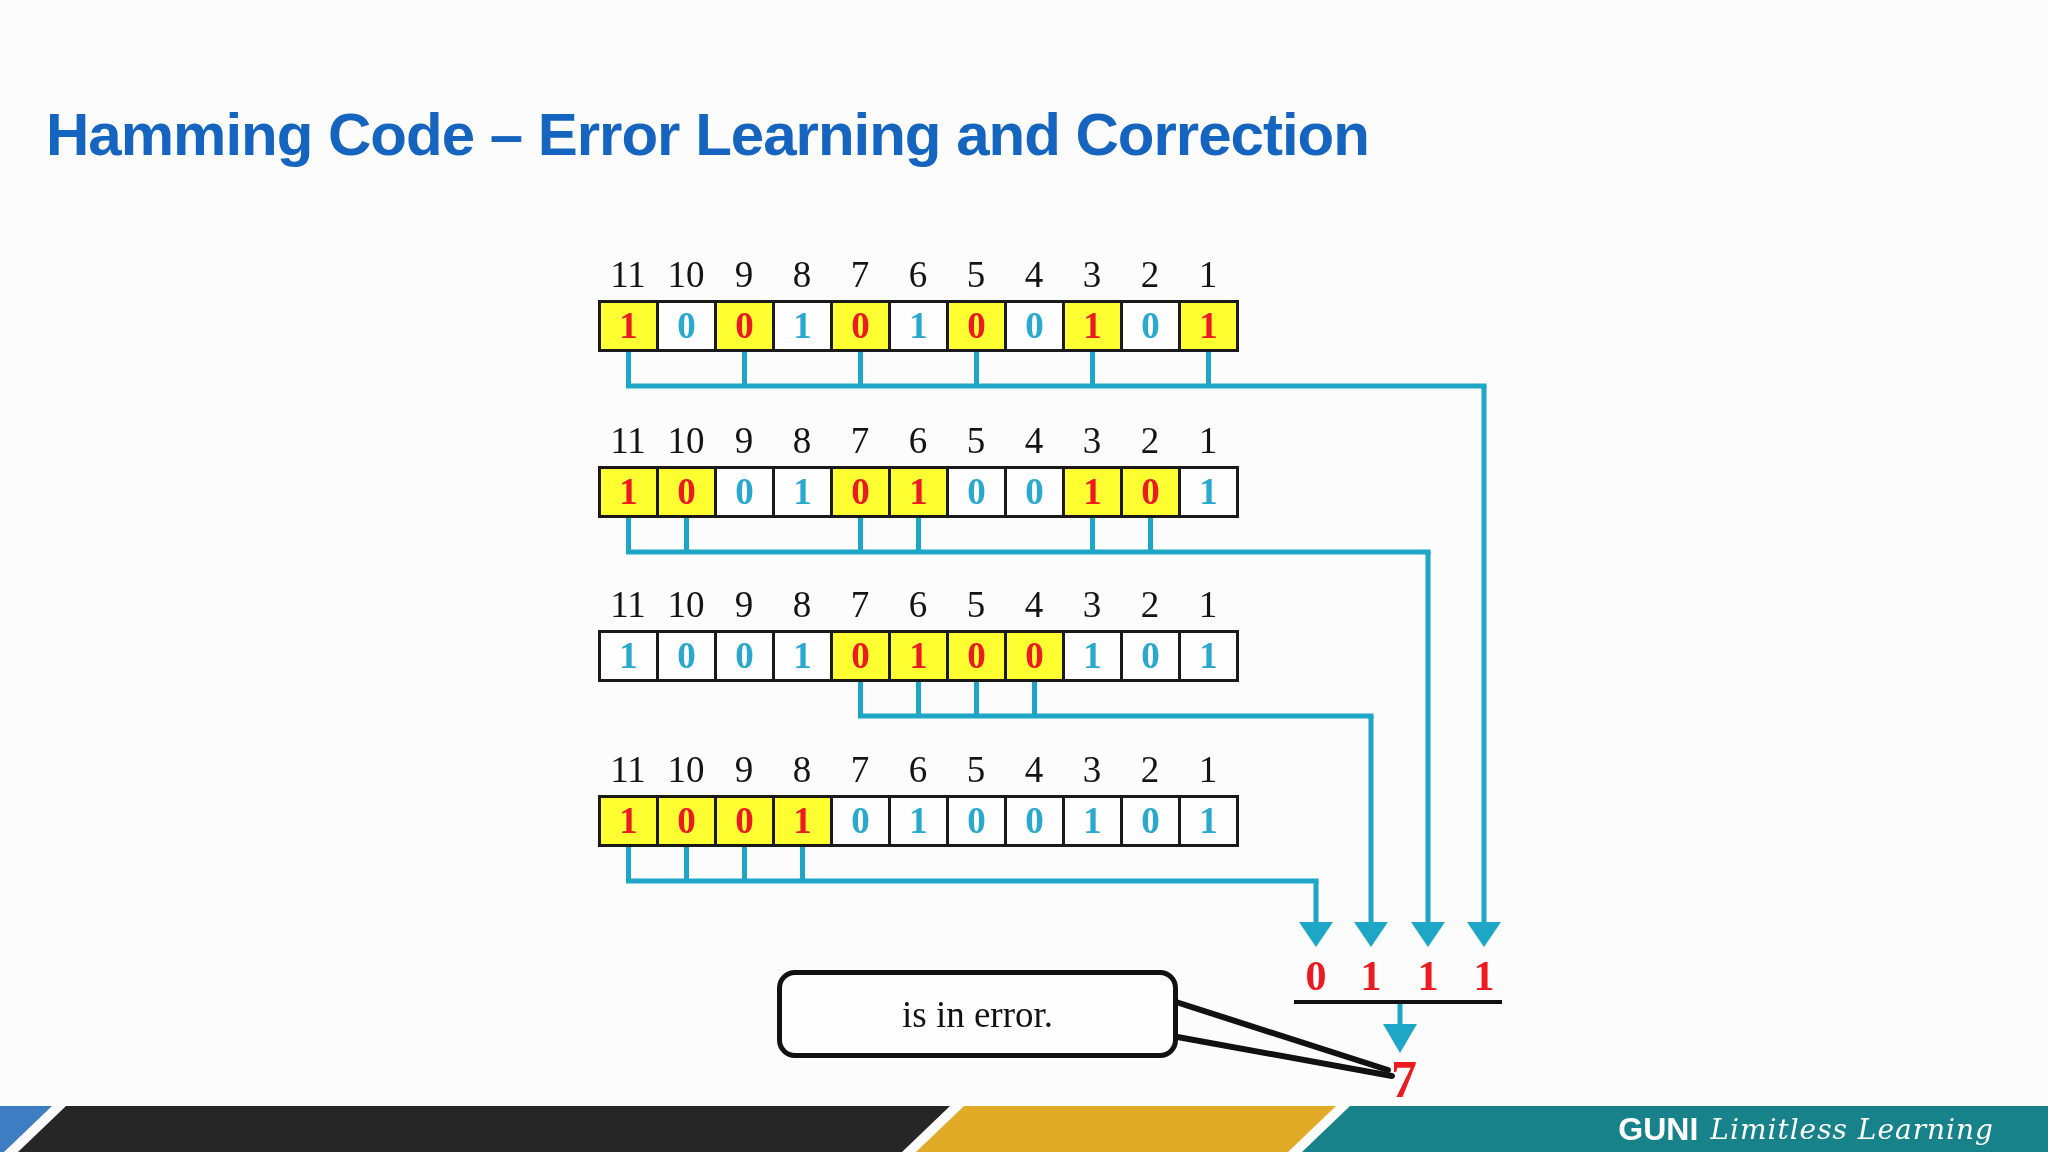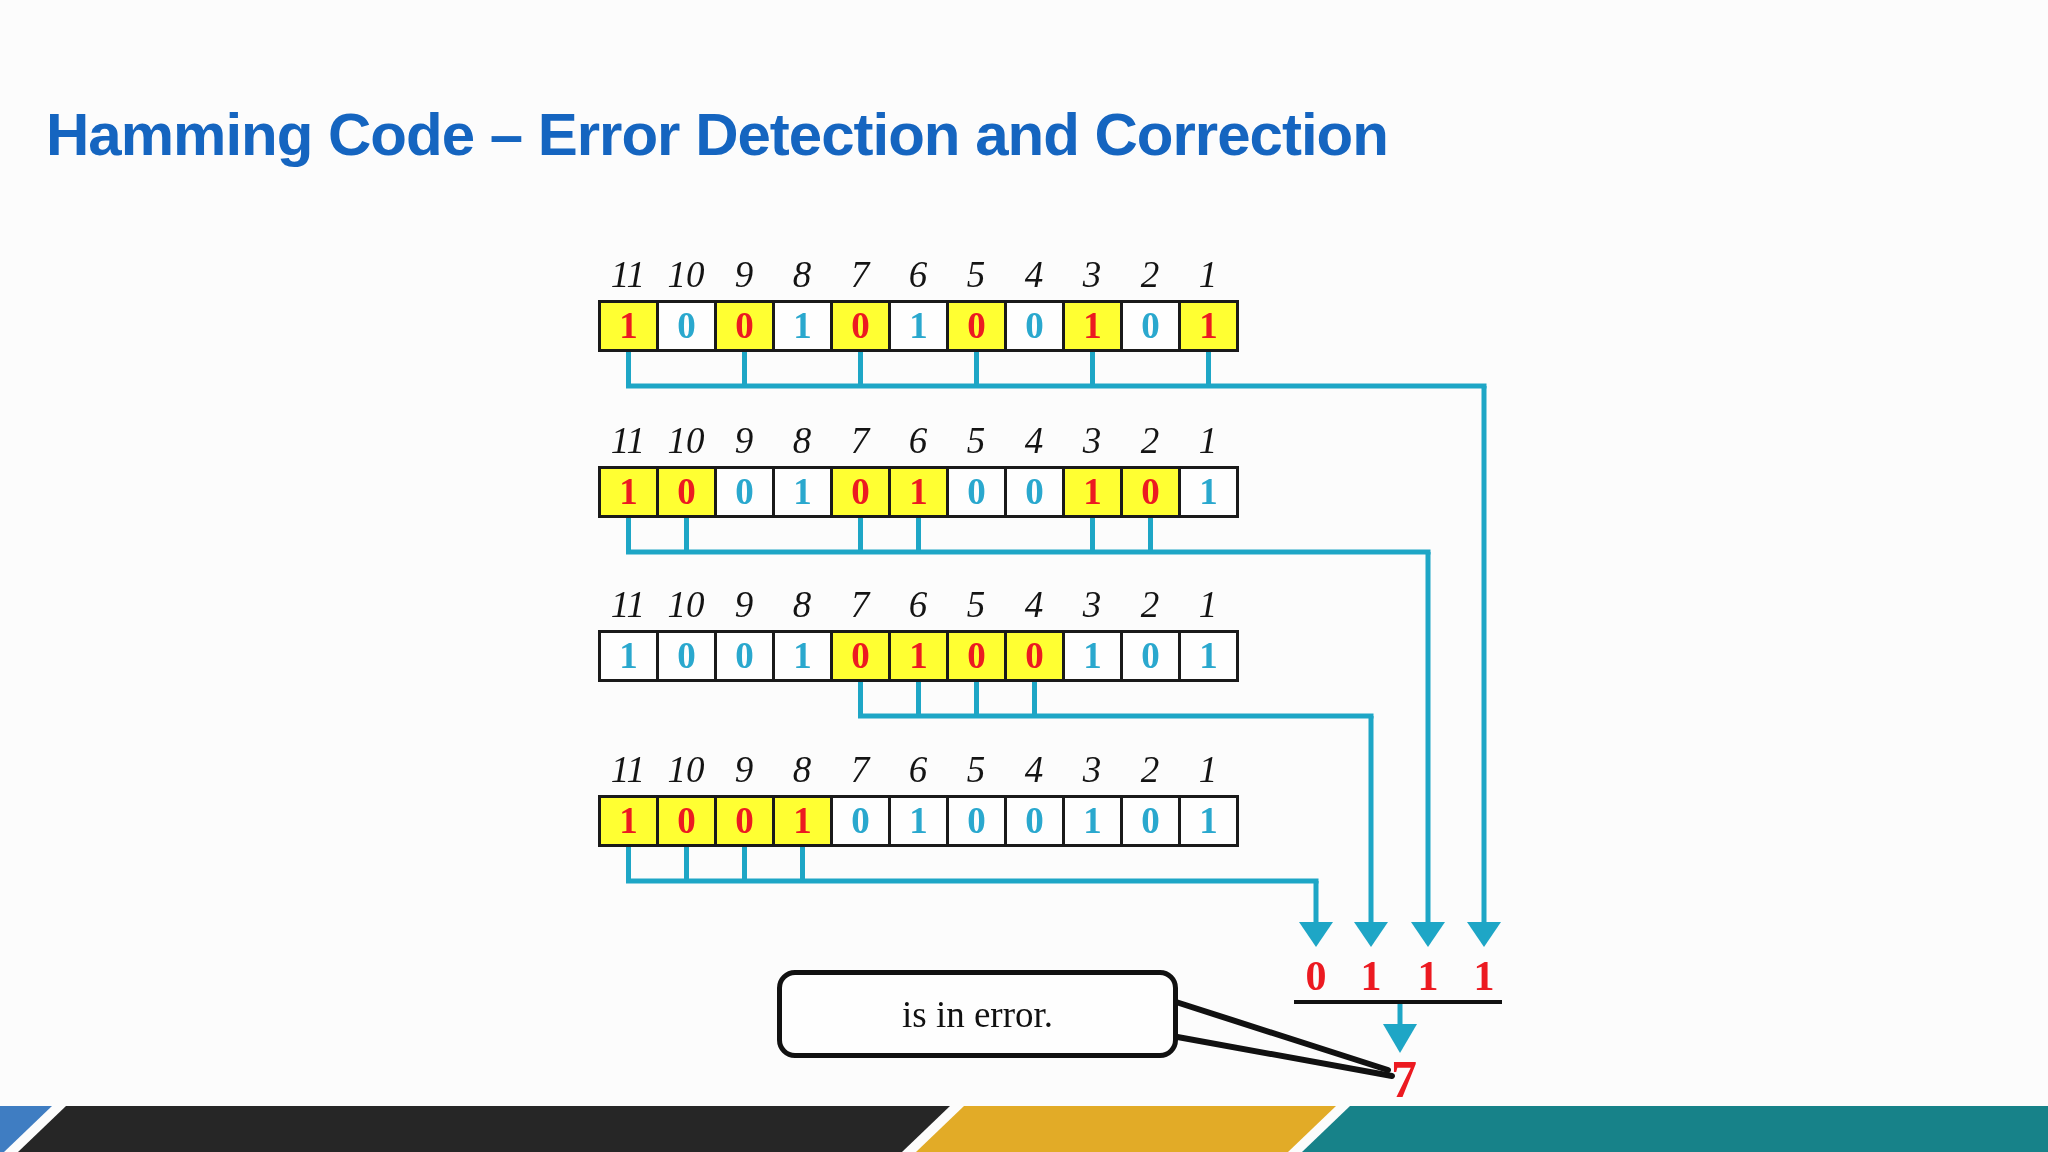--- a/index.html
+++ b/index.html
@@ -9,21 +9,21 @@
     font-family:"Liberation Serif",serif;
   }
   .title{
     position:absolute;left:46px;top:100px;
     font-family:"Liberation Sans",sans-serif;
     font-weight:700;font-size:60px;letter-spacing:-1px;
     color:var(--title-color,#1565C0);white-space:nowrap;
   }
   .poslabel{
     position:absolute;width:58px;height:42px;text-align:center;
-    font-size:37px;color:#141414;line-height:42px;font-style:italic;
+    font-size:37px;color:#141414;line-height:42px;
   }
   .cell{
     position:absolute;width:61px;height:52px;box-sizing:border-box;
     border:3px solid #1a1a1a;background:#FEFEFE;
     text-align:center;font-weight:700;font-size:37px;line-height:46px;
     color:var(--norm-digit,#2AA8CE);
   }
   .cell.hl{
     background:var(--hl-fill,#FFFF32);
     color:var(--hl-digit,#EC1A21);
@@ -55,21 +55,21 @@
   .footer-brand .tagline{
     font-family:"DejaVu Serif",serif;font-style:italic;
     font-size:28px;letter-spacing:1px;
   }
 </style>
 </head>
 <body>
 
 <div id="slide" style="--bg: #FCFCFC; --title-color: #1565C0; --hl-fill: #FFFF32; --hl-digit: #EC1A21; --norm-digit: #2AA8CE;">
 
-  <div class="title">Hamming Code – Error Detection and Correction</div>
+  <div class="title">Hamming Code – Error Learning and Correction</div>
 
   <svg id="overlay" width="2048" height="1152">
       <line x1="628.5" y1="352" x2="628.5" y2="386" stroke="#1EA6C6" stroke-width="5"></line>
       <line x1="744.5" y1="352" x2="744.5" y2="386" stroke="#1EA6C6" stroke-width="5"></line>
       <line x1="860.5" y1="352" x2="860.5" y2="386" stroke="#1EA6C6" stroke-width="5"></line>
       <line x1="976.5" y1="352" x2="976.5" y2="386" stroke="#1EA6C6" stroke-width="5"></line>
       <line x1="1092.5" y1="352" x2="1092.5" y2="386" stroke="#1EA6C6" stroke-width="5"></line>
       <line x1="1208.5" y1="352" x2="1208.5" y2="386" stroke="#1EA6C6" stroke-width="5"></line>
       <line x1="626" y1="386" x2="1486.5" y2="386" stroke="#1EA6C6" stroke-width="5"></line>
       <line x1="1484" y1="386" x2="1484" y2="922" stroke="#1EA6C6" stroke-width="5"></line>
@@ -213,14 +213,18 @@
       <div class="syn" style="left: 1396px;">1</div>
       <div class="syn" style="left: 1452px;">1</div>
     </div>
 
   <div class="callout">
     <div>is in error.</div>
   </div>
 
   <div class="err7">7</div>
 
+  <div class="footer-brand">
+    <span class="guni">GUNI</span>
+    <span class="tagline">Limitless Learning</span>
+  </div>
 
 </div>
 
 </body></html>

